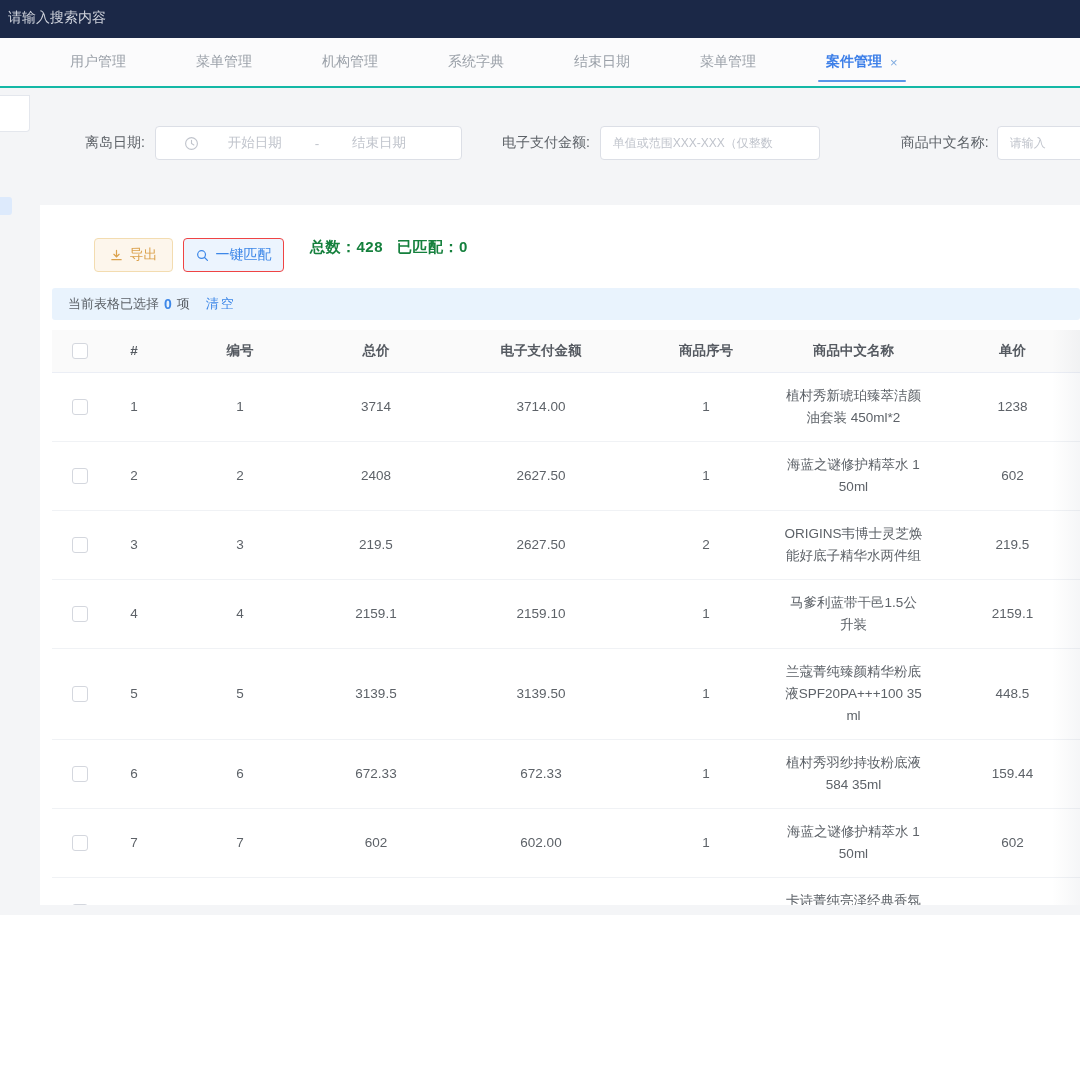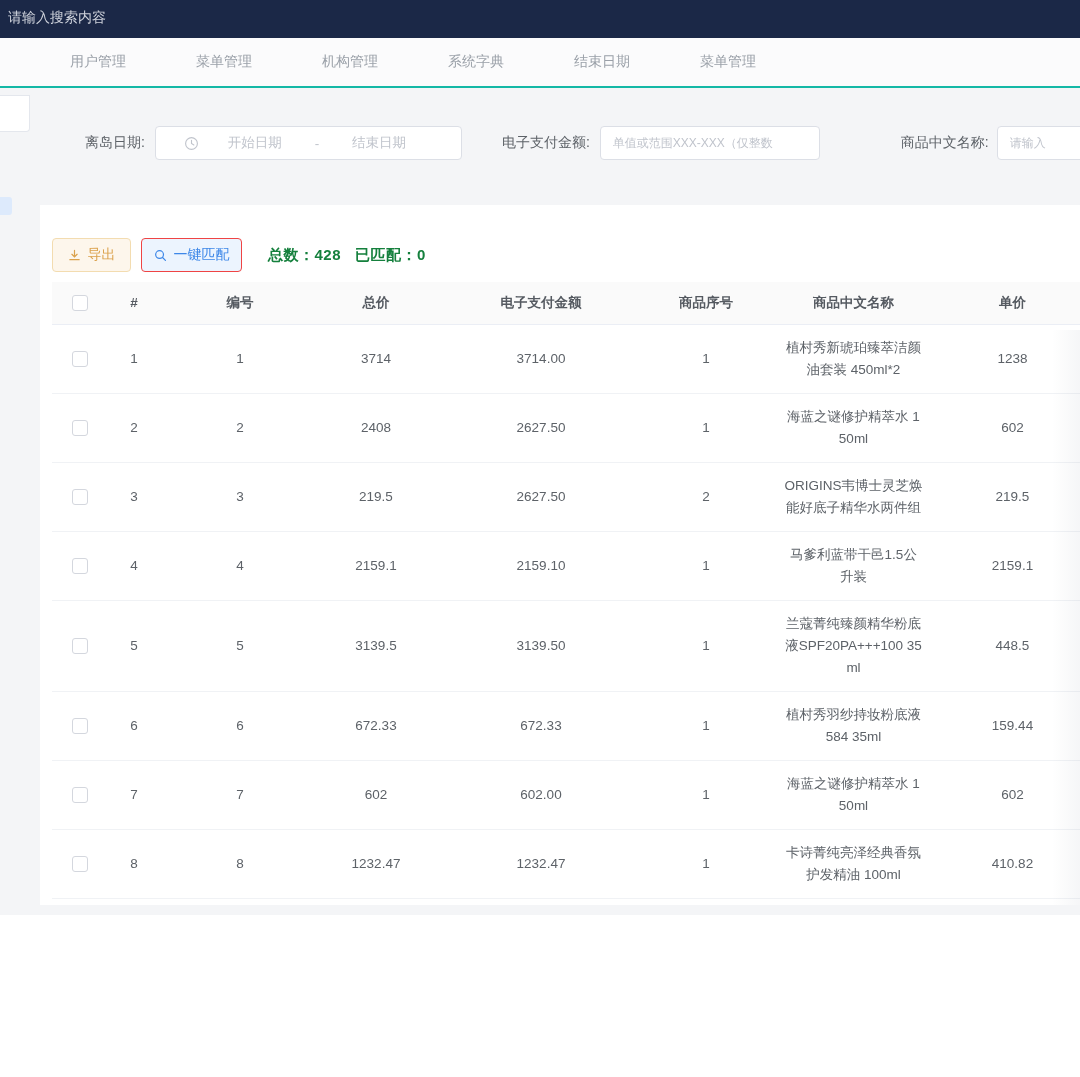--- a/index.html
+++ b/index.html
@@ -37,21 +37,21 @@
                 font-size:12px; color:#333; padding:0 12px; outline:none;
                 font-family:"Liberation Sans","DejaVu Sans",sans-serif; }
   .text-input::placeholder { color:#c0c4cc; }
   .pay-input { width:220px; margin-left:10px; }
   .name-input { width:120px; margin-left:8px; }
   .gap40 { width:40px; flex:none; } .gap80 { width:81px; flex:none; }
 
   
   .card { position:absolute; left:40px; top:205px; width:1040px; height:700px; background:#ffffff;
           overflow:hidden; padding-left:12px; }
-  .toolbar { display:flex; align-items:center; margin-top:33px; }
+  .toolbar { display:flex; margin-top:33px;margin-left:42px; }
   .btn { display:inline-flex; align-items:center; justify-content:center; gap:7px; height:34px;
          border-radius:4px; font-size:14px; cursor:pointer; background:#fff; }
   .btn-export { width:79px; background:#fdf6ec; border:1px solid #f3dcb0; color:#dga14b; color:#dba24d; }
   .btn-match  { width:101px; margin-left:10px; background:#ecf4fe; border:1px solid #ef4444; color:#3d87e8; }
   .stats { margin-left:26px; font-size:15px; font-weight:bold; color:#15803d; letter-spacing:0.5px; }
   .stats .val { margin-right:14px; }
 
   
   .selbar { margin-top:16px; width:1028px; height:32px; background:#e9f3fd; border-radius:3px;
             display:flex; align-items:center; padding-left:16px; font-size:13px; color:#5d6268; }
@@ -98,20 +98,24 @@
         <span>机构管理</span>
       </div>
       <div class="tab">
         <span>系统字典</span>
       </div>
       <div class="tab">
         <span>结束日期</span>
       </div>
       <div class="tab">
         <span>菜单管理</span>
+      </div>
+      <div class="tab active">
+        <span>案件管理</span>
+        <span class="tab-close">×</span>
       </div>
     </div>
 
   <div class="corner-box"></div>
   <div class="left-remnant"></div>
 
   <div class="filters">
     <span class="f-label">离岛日期:</span>
     <div class="daterange">
       <svg class="clock-icon" viewBox="0 0 16 16">
@@ -144,20 +148,26 @@
           <circle cx="6" cy="6" r="4.2" fill="none" stroke="#3d87e8" stroke-width="1.3"></circle>
           <path d="M9.2 9.2 L12.3 12.3" stroke="#3d87e8" stroke-width="1.3" stroke-linecap="round"></path>
         </svg>
         <span>一键匹配</span>
       </button>
       <div class="stats">
         <span>总数：</span><span class="val">428</span><span>已匹配：</span><span>0</span>
       </div>
     </div>
 
+    <div class="selbar">
+      <span>当前表格已选择</span>
+      <span class="count">0</span>
+      <span>项</span>
+      <span class="clear">清空</span>
+    </div>
 
     <table>
       <colgroup>
         <col class="c-cb">
           <col class="c-idx">
           <col class="c-code">
           <col class="c-total">
         <col class="c-epay">
           <col class="c-seq">
           <col class="c-name">

